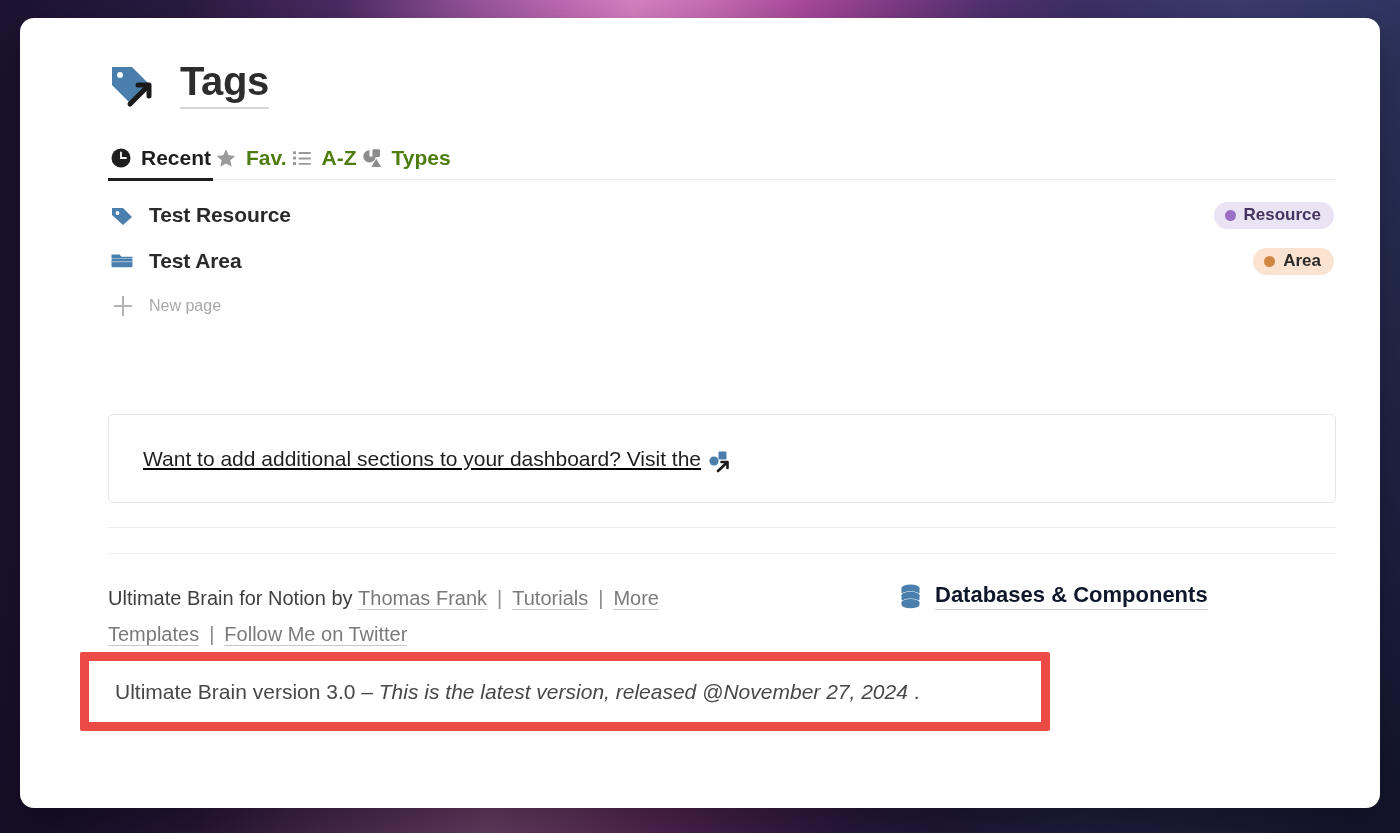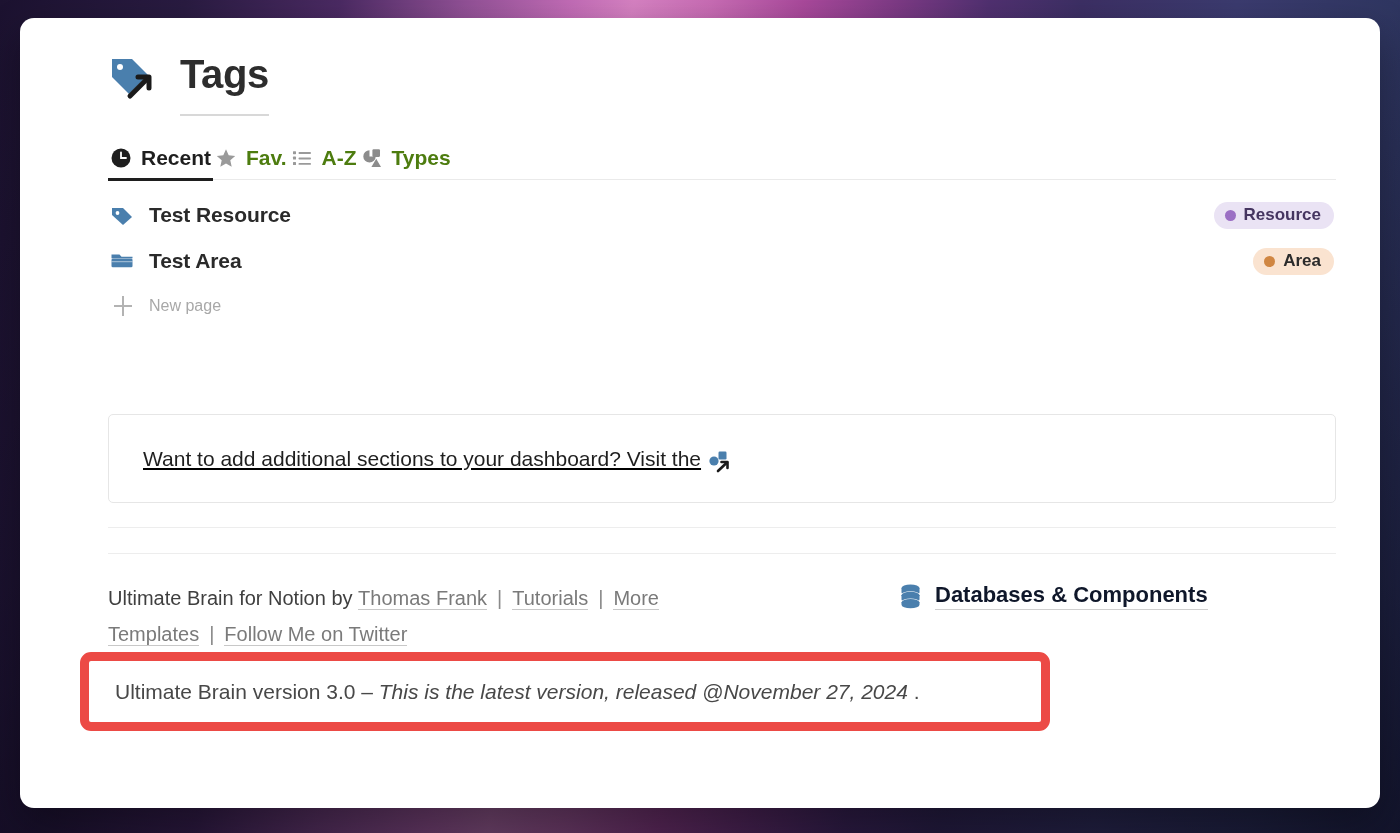--- a/index.html
+++ b/index.html
@@ -80,20 +80,21 @@
   .content {
     position: absolute;
     left: 88px;
     top: 36px;
     width: 1228px;
   }
 
   
   .title-row {
     display: flex;
+    align-items: center;
     gap: 22px;
     height: 62px;
   }
   .title-icon { width: 50px; height: 46px; flex: none; position: relative; }
   .page-title {
     font-size: 40px;
     font-weight: 700;
     color: #2d2d2d;
     letter-spacing: -0.4px;
     line-height: 1;
@@ -283,21 +284,21 @@
 
   
   .version-wrap {
     position: absolute;
     left: 60px;
     top: 634px;
     width: 970px;
   }
   .version-highlight {
     border: 9px solid #ec4a45;
-    border-radius: 11px;
+    border-radius: 2px;
     background: #ffffff;
     padding: 18px 26px;
   }
   .version-text {
     font-size: 21px;
     color: #484848;
     line-height: 1.2;
   }
   .version-text .em { font-style: italic; }
 </style>

